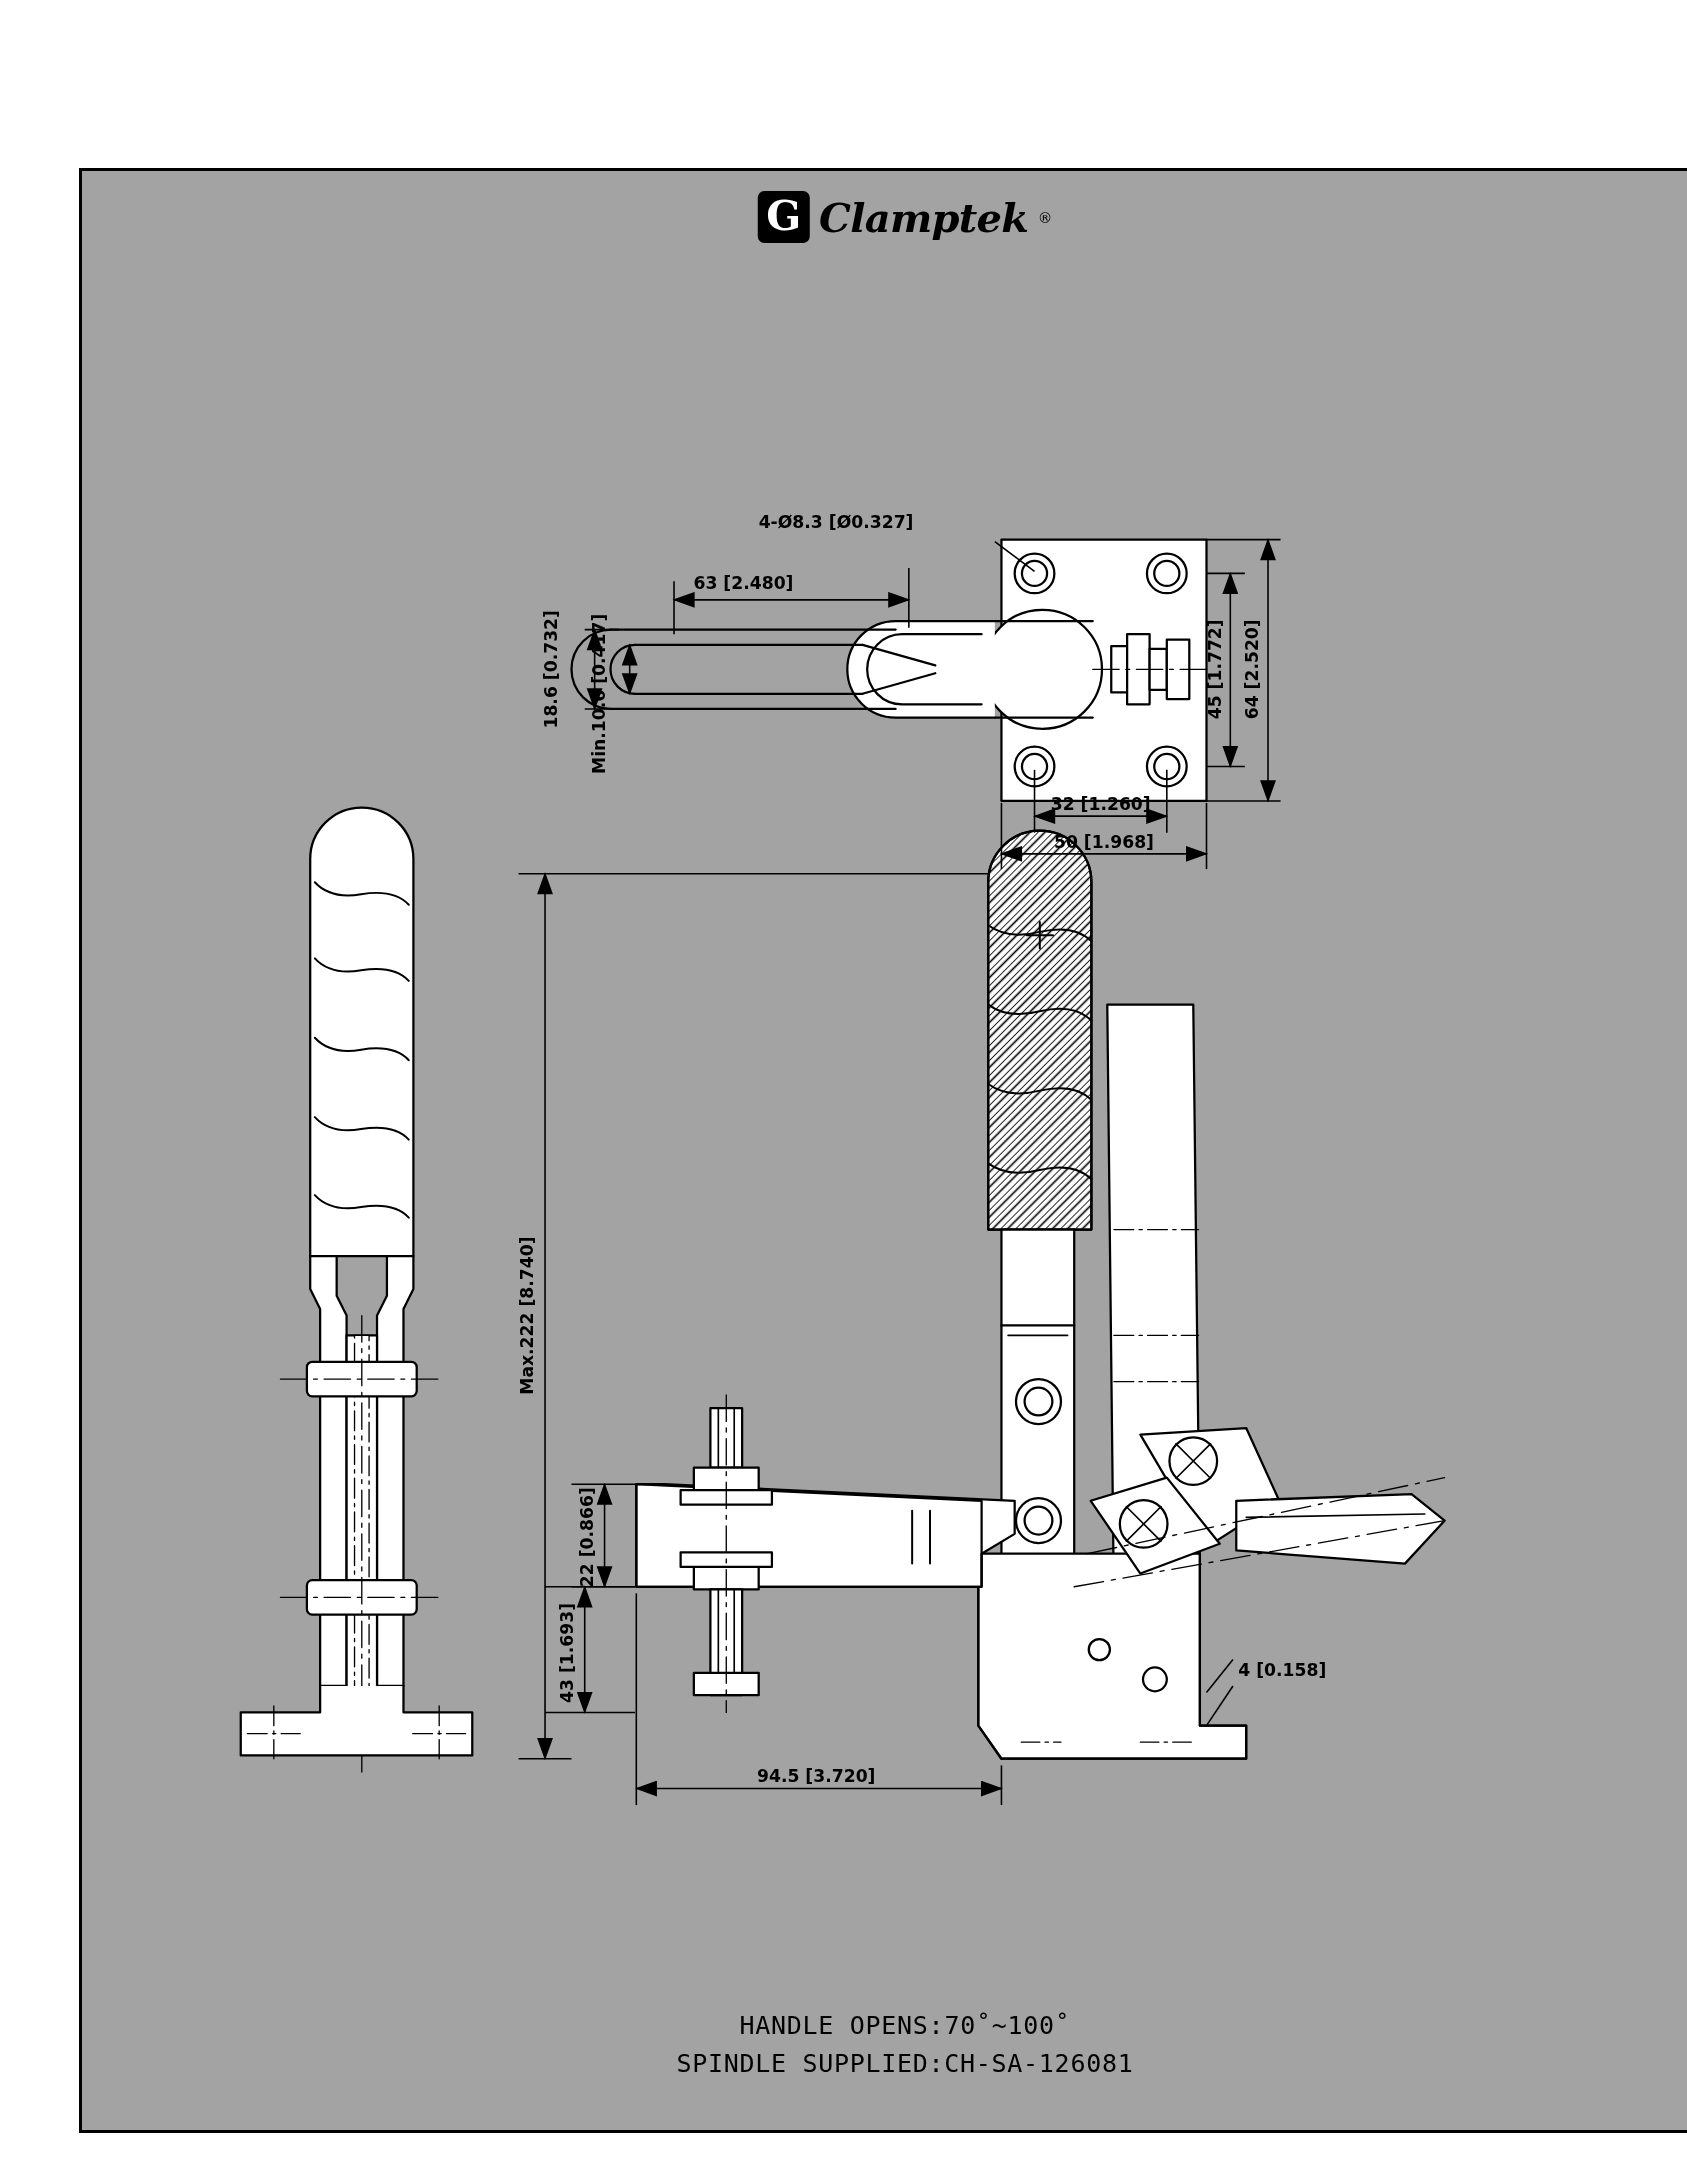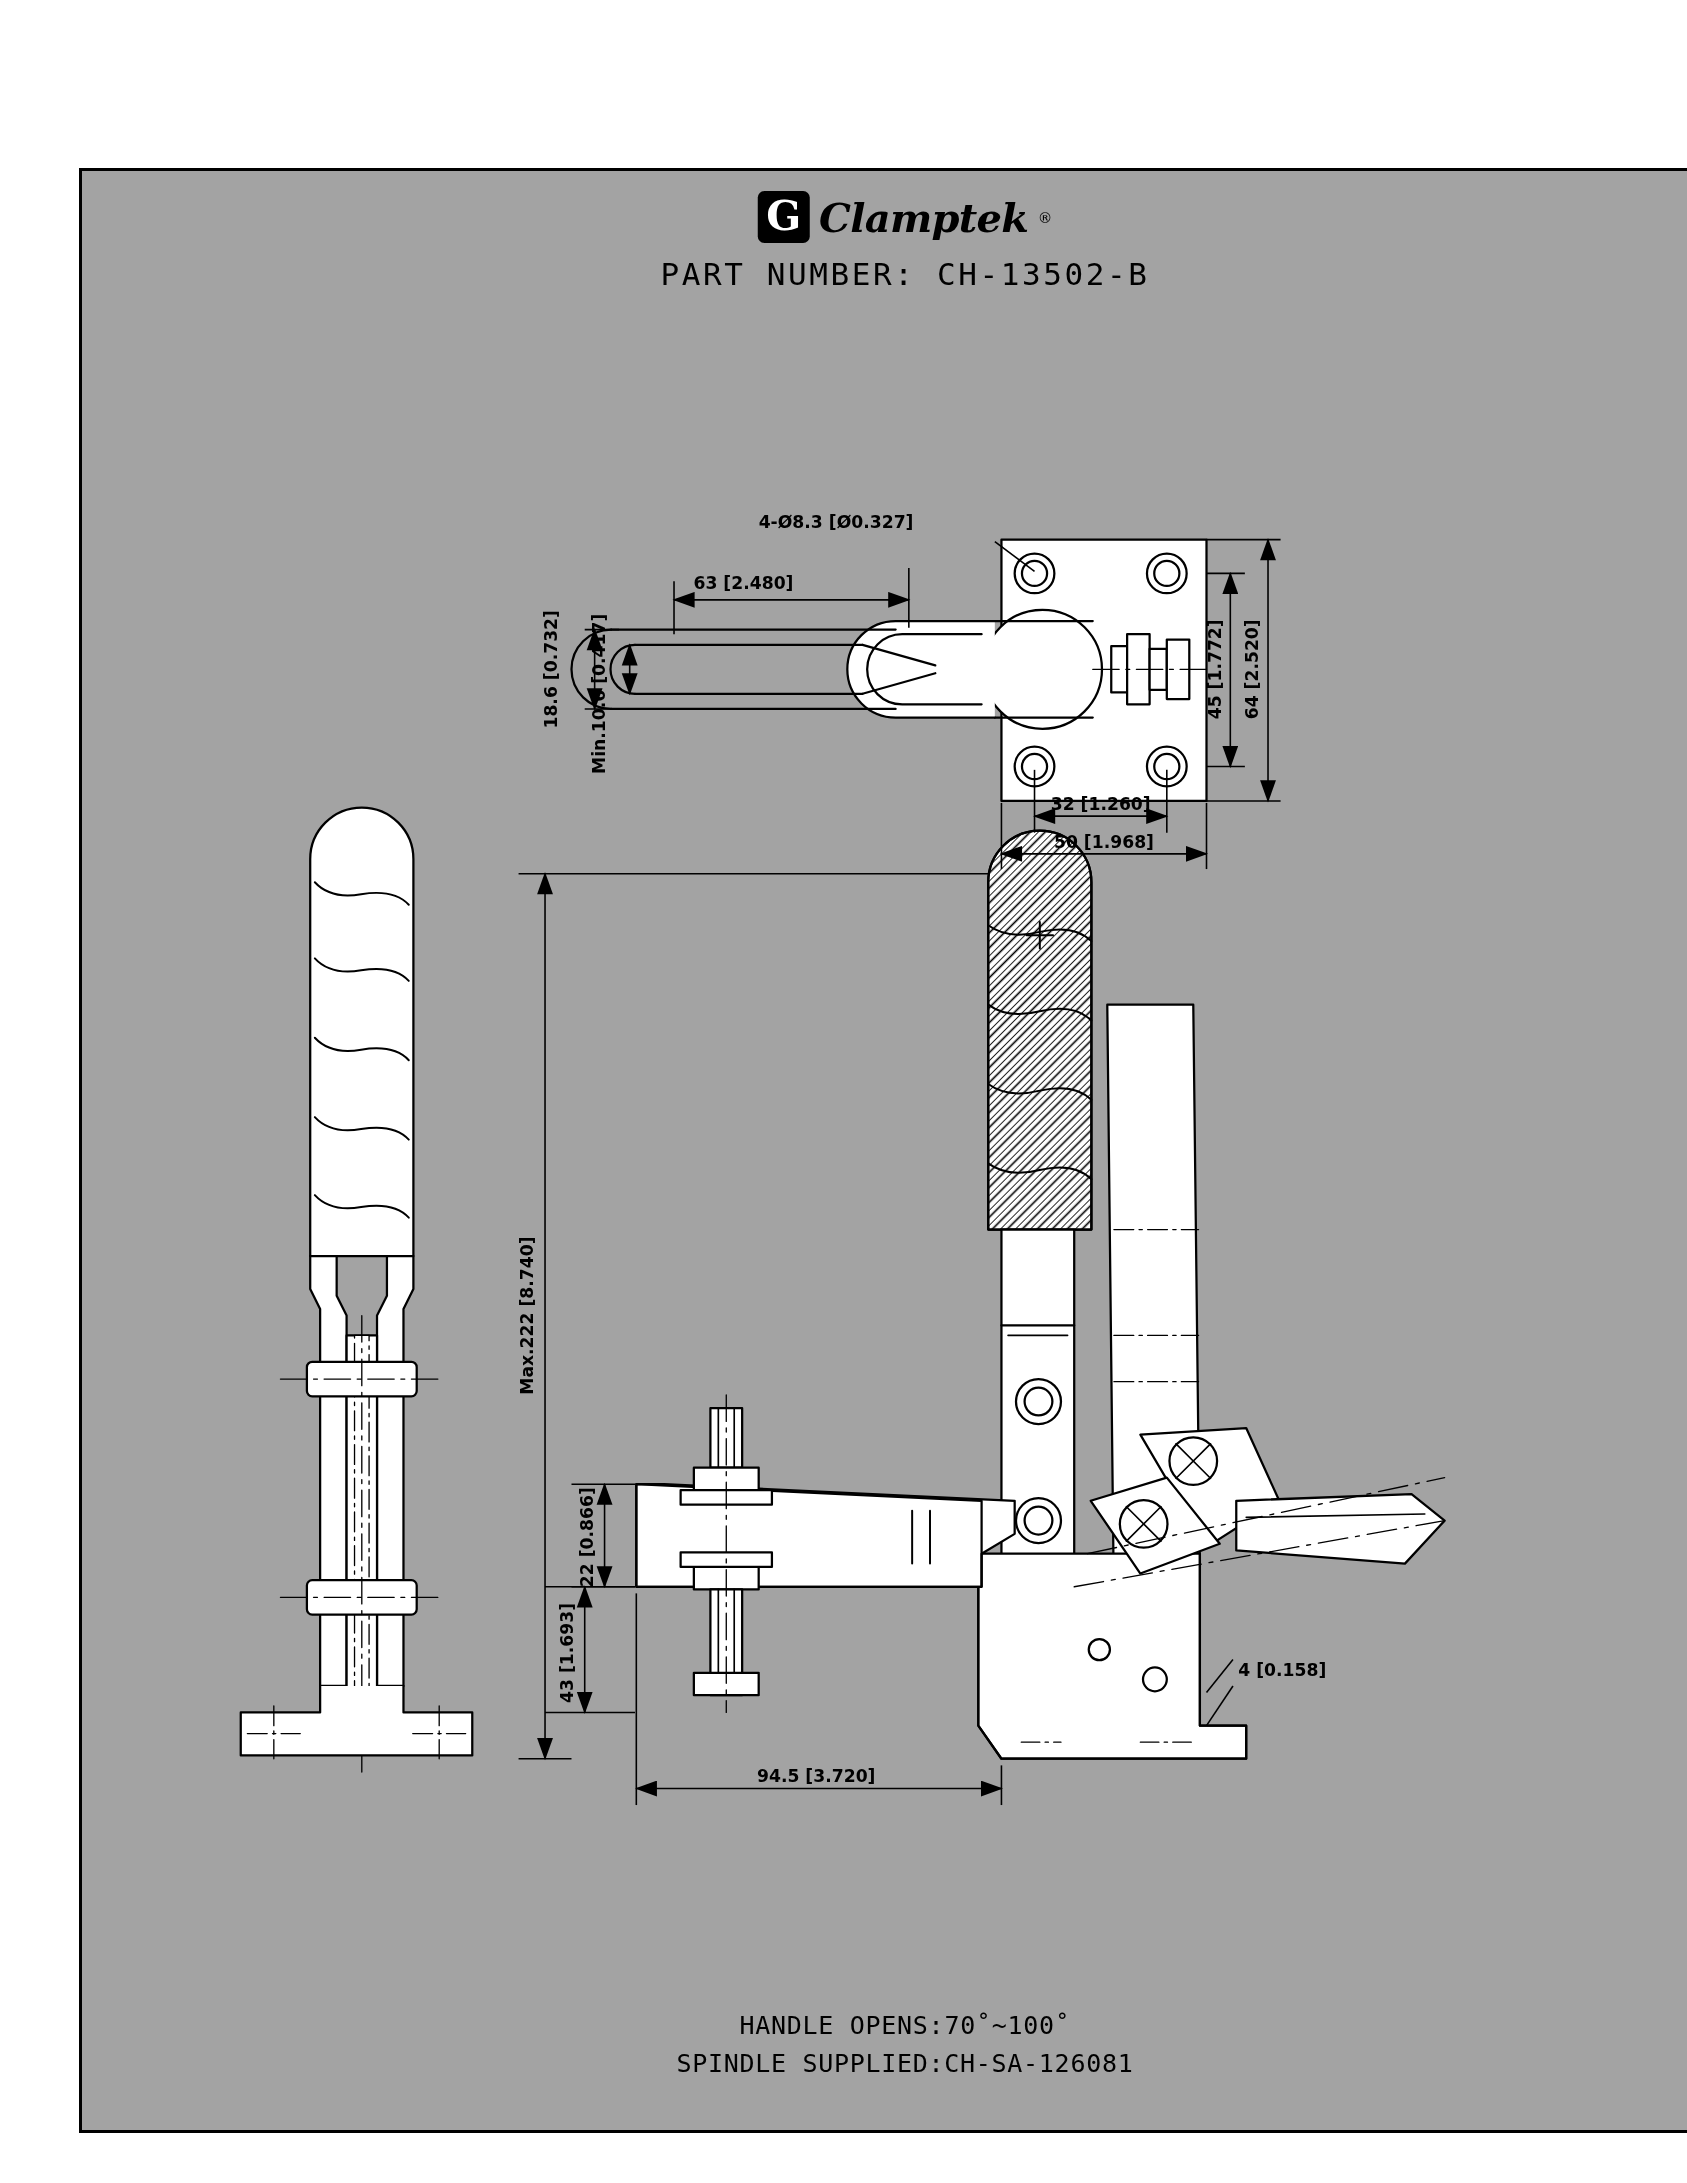--- a/index.html
+++ b/index.html
@@ -109,21 +109,20 @@
 <body>
 
 <div class="sheet">
 
   <div class="logo-wrap">
     <span class="logo-mark"></span>
     <span class="logo-text">Clamptek</span>
     <span class="logo-reg">®</span>
   </div>
 
-  <div class="part-number">PART NUMBER:  CH-13502-B</div>
 
   <div class="canvas">
   <svg width="1528" height="1965" viewBox="0 0 2310 2970" xmlns="http://www.w3.org/2000/svg">
     <defs>
       <pattern id="xhatch" width="16" height="16" patternUnits="userSpaceOnUse" patternTransform="rotate(45)">
         <rect width="16" height="16" fill="#fff"></rect>
         <line x1="0" y1="0" x2="0" y2="16" stroke="#000" stroke-width="2.5"></line>
         <line x1="8" y1="0" x2="8" y2="16" stroke="#000" stroke-width="2.5"></line>
       </pattern>
       <marker id="arrS" markerWidth="16" markerHeight="16" refX="13" refY="5" orient="auto">

